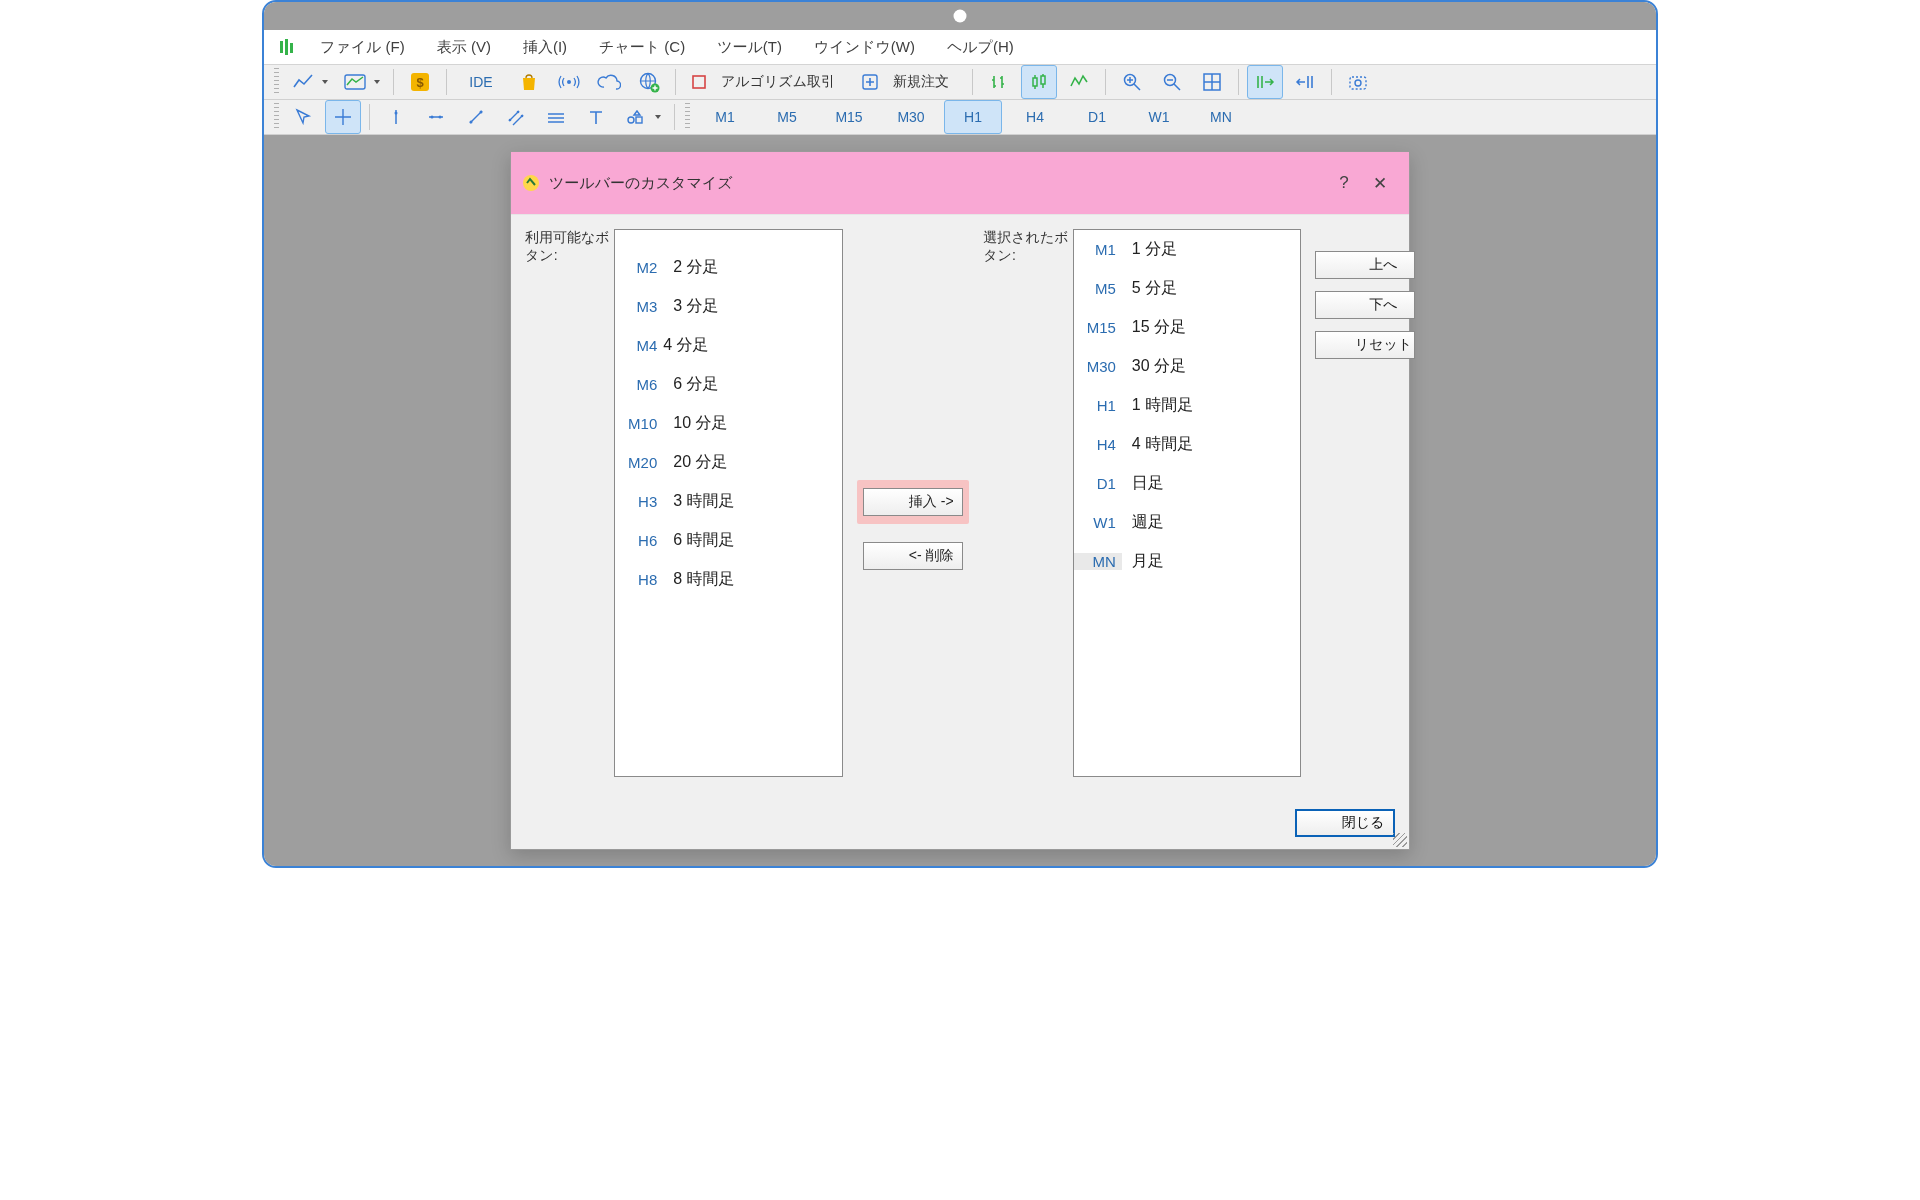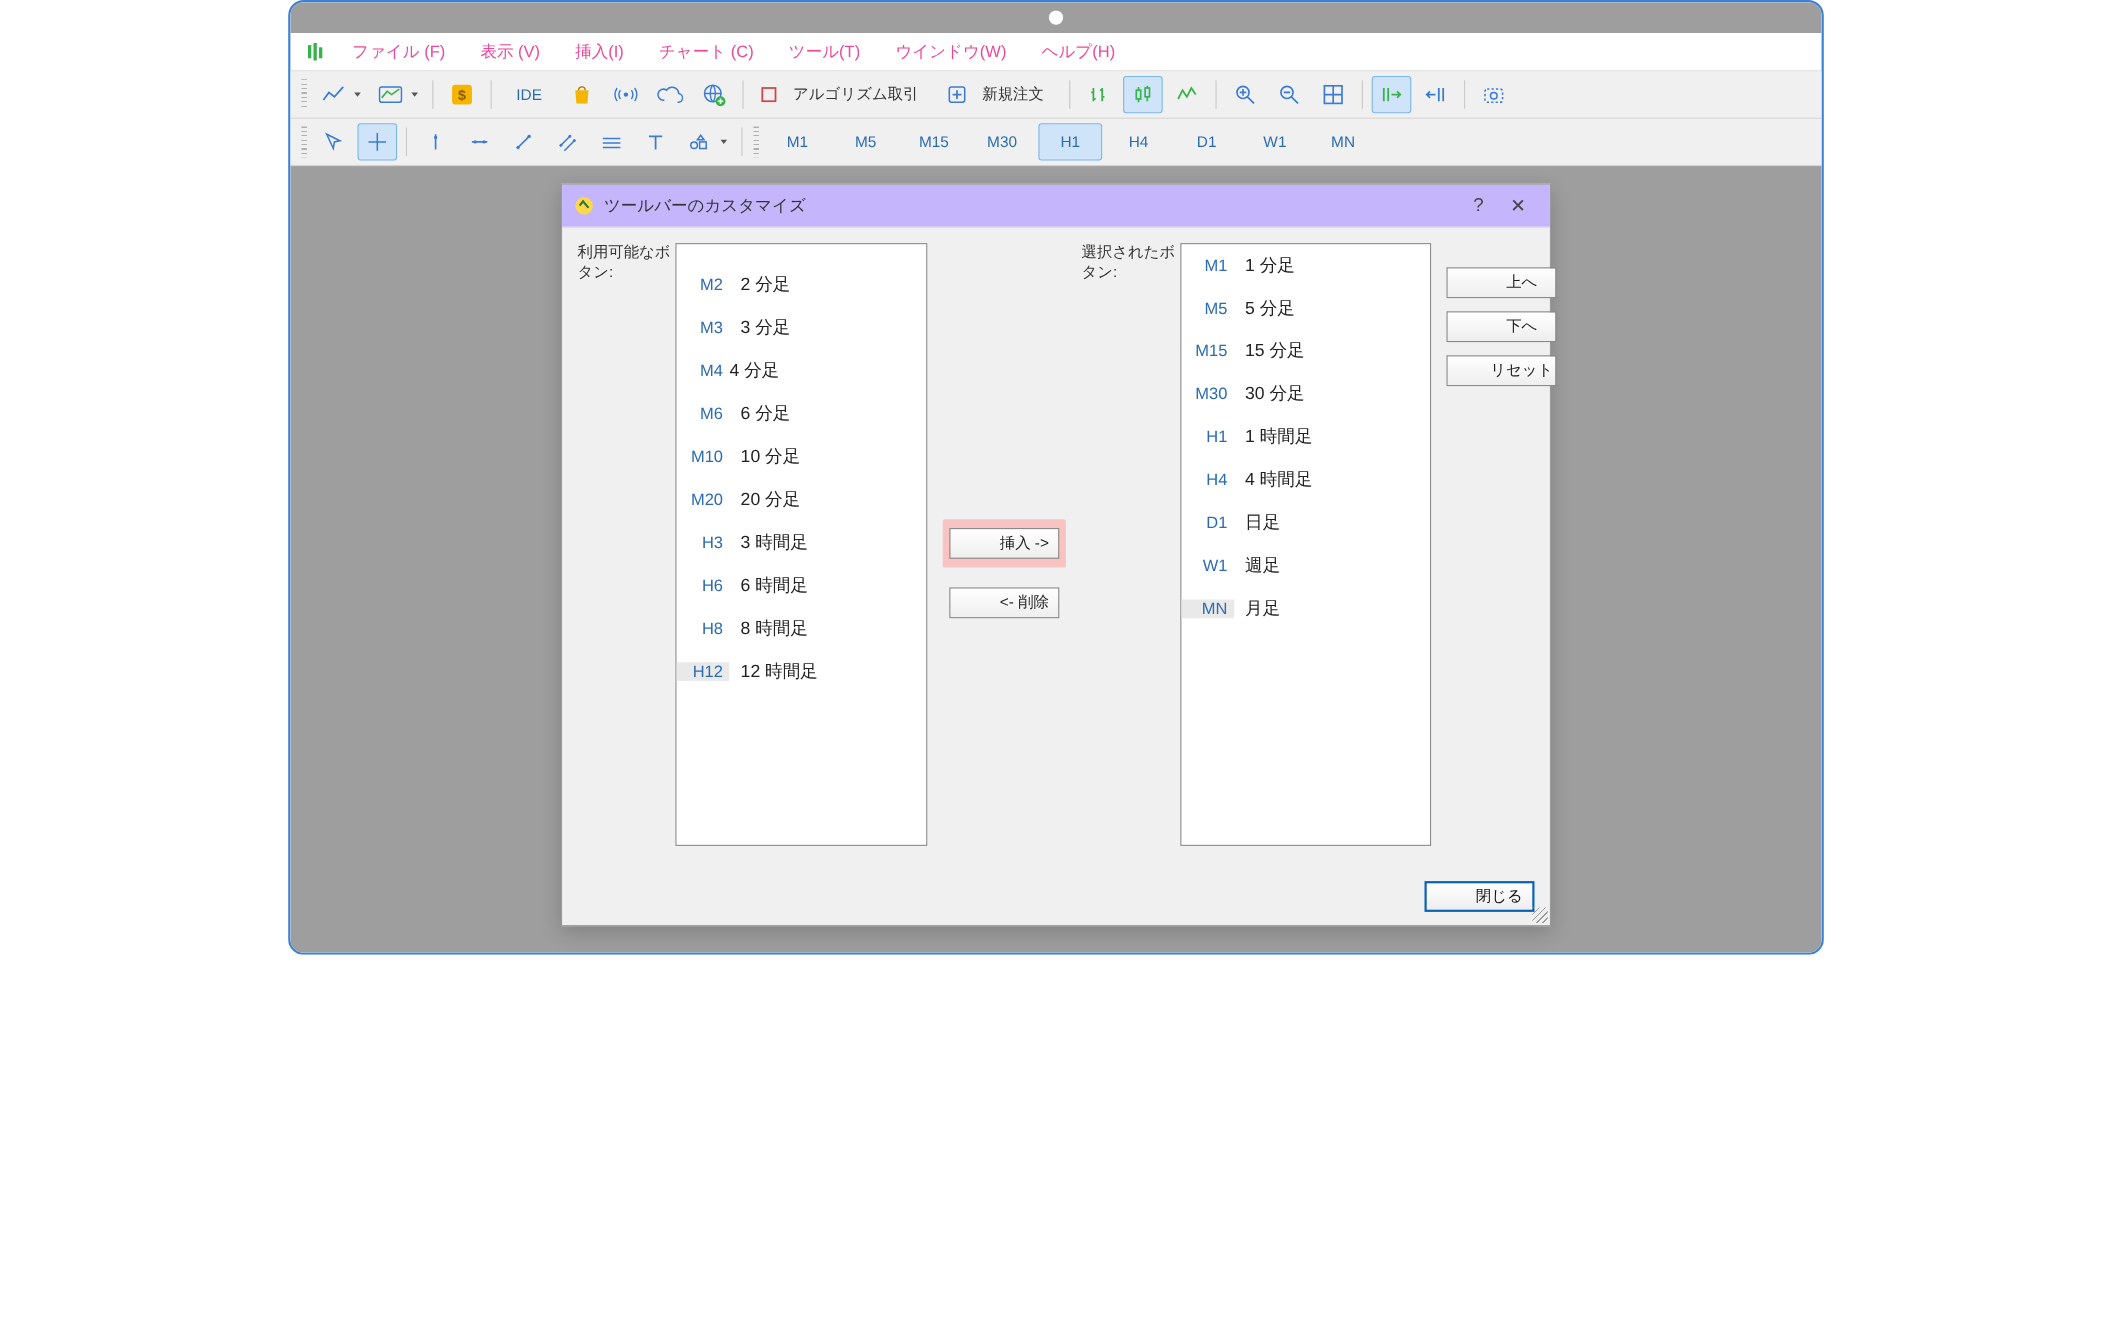--- a/index.html
+++ b/index.html
@@ -3,37 +3,37 @@
 <meta charset="utf-8">
 <style>
   html,body{margin:0;padding:0;font-family:"Yu Gothic UI","Meiryo","Segoe UI",sans-serif;font-size:14px;background:#fff;}
   .window-border{border:2px solid #3b82d6;border-radius:14px;overflow:hidden;background:#fff;width:1396px;height:868px;margin:0 auto;box-sizing:border-box;}
   
   .titlebar{height:28px;background:#9e9e9e;position:relative;}
   .titlebar-dot{position:absolute;left:50%;top:50%;transform:translate(-50%,-50%);width:13px;height:13px;border-radius:50%;background:#fff;}
   
   .menubar{display:flex;align-items:center;height:34px;border-bottom:1px solid #d4d4d4;padding:0 8px;gap:0;}
   .menu-icon{width:22px;height:22px;margin:0 6px 0 4px;display:flex;align-items:center;justify-content:center;}
-  .menu-item{padding:14px 16px;height:100%;display:flex;align-items:center;cursor:default;font-size:15px;color:#ec4899;}
+  .menu-item{padding:14px 16px;height:100%;display:flex;align-items:center;cursor:default;font-size:15px;color:#404040;}
   
   .toolbar{display:flex;align-items:center;height:42px;background:#f0f0f0;border-bottom:1px solid #d0d0d0;padding:0 6px;}
   .tbtn{min-width:34px;height:32px;margin:0 2px;display:flex;align-items:center;justify-content:center;border:1px solid transparent;border-radius:3px;cursor:default;position:relative;}
   .tbtn.dd{padding-right:12px;}
   .tbtn.dd::after{content:"";position:absolute;right:4px;top:50%;border-left:3px solid transparent;border-right:3px solid transparent;border-top:4px solid #555;transform:translateY(-50%);}
   .tbtn.active{background:#cfe4f8;border-color:#7ab6ea;}
   .sep{width:1px;height:26px;background:#c8c8c8;margin:0 6px;}
   .handle{width:5px;height:28px;margin:0 4px;background:repeating-linear-gradient(to bottom,#b0b0b0 0 1px,transparent 1px 4px);}
   .tbtn-text{padding:0 8px;font-size:14px;color:#333;}
   .tbtn-text.blue{color:#2b6cb0;font-weight:500;}
   .chart-area{background:#9e9e9e;flex:1;position:relative;padding:16px;}
   .app-body{display:flex;flex-direction:column;height:calc(100% - 28px);}
   .content-stack{display:flex;flex-direction:column;height:100%;}
   
   .dialog{position:relative;width:898px;background:#f0f0f0;border:1px solid #9a9a9a;box-shadow:0 6px 18px rgba(0,0,0,.18);margin-left:230px;margin-top:0;}
-  .dlg-title{height:38px;display:flex;align-items:center;padding:0 10px;background:#c4b5fd;border-bottom:1px solid #e6e6e6;}
+  .dlg-title{height:38px;display:flex;align-items:center;padding:12px 10px;background:#f9a8d4;border-bottom:1px solid #e6e6e6;}
   .dlg-title .t-icon{width:20px;height:20px;margin-right:8px;}
   .dlg-title .t-text{font-size:15px;color:#333;}
   .dlg-title .spacer{flex:1;}
   .dlg-title .t-help{width:34px;text-align:center;font-size:17px;color:#444;cursor:default;}
   .dlg-title .t-close{width:38px;text-align:center;font-size:17px;color:#444;cursor:default;}
   .dlg-body{padding:14px 14px 10px 14px;display:flex;gap:14px;align-items:flex-start;}
   .col{display:flex;flex-direction:row;}
   .col-label{font-size:14px;color:#333;margin-bottom:6px;}
   .listbox{width:300px;height:548px;background:#fff;border:1px solid #8a8a8a;overflow:auto;box-sizing:border-box;}
   .list-item{display:flex;align-items:center;height:39px;}
@@ -334,24 +334,20 @@
                     <div class="li-label" style="margin-left: 10px;">3 時間足</div>
                   </div>
                   <div class="list-item">
                     <div class="li-code">H6</div>
                     <div class="li-label" style="margin-left: 10px;">6 時間足</div>
                   </div>
                   <div class="list-item">
                     <div class="li-code">H8</div>
                     <div class="li-label" style="margin-left: 10px;">8 時間足</div>
                   </div>
-                  <div class="list-item">
-                    <div class="li-code hl-code">H12</div>
-                    <div class="li-label" style="margin-left: 10px;">12 時間足</div>
-                  </div>
                 </div>
             </div>
 
             <div class="midcol">
               <div class="hl-wrap">
                 <div class="btn">挿入 -&gt;</div>
               </div>
               <div class="btn">&lt;- 削除</div>
             </div>
 

